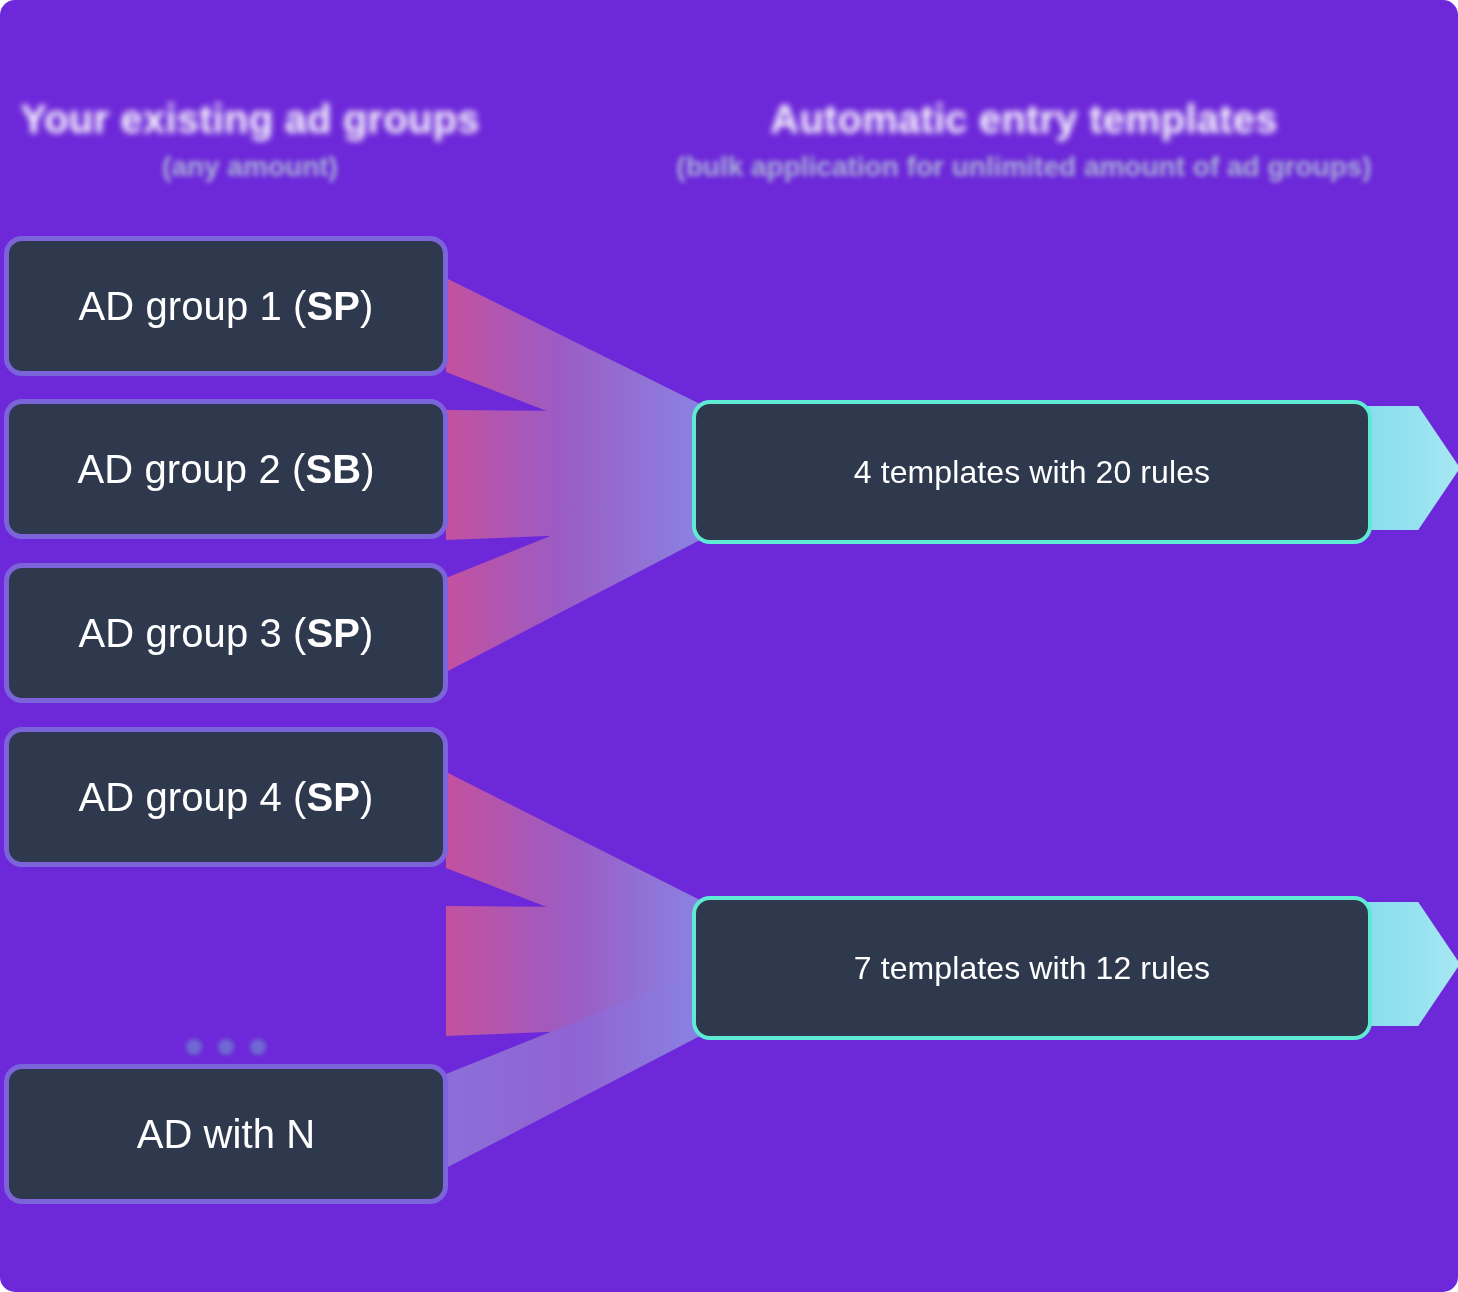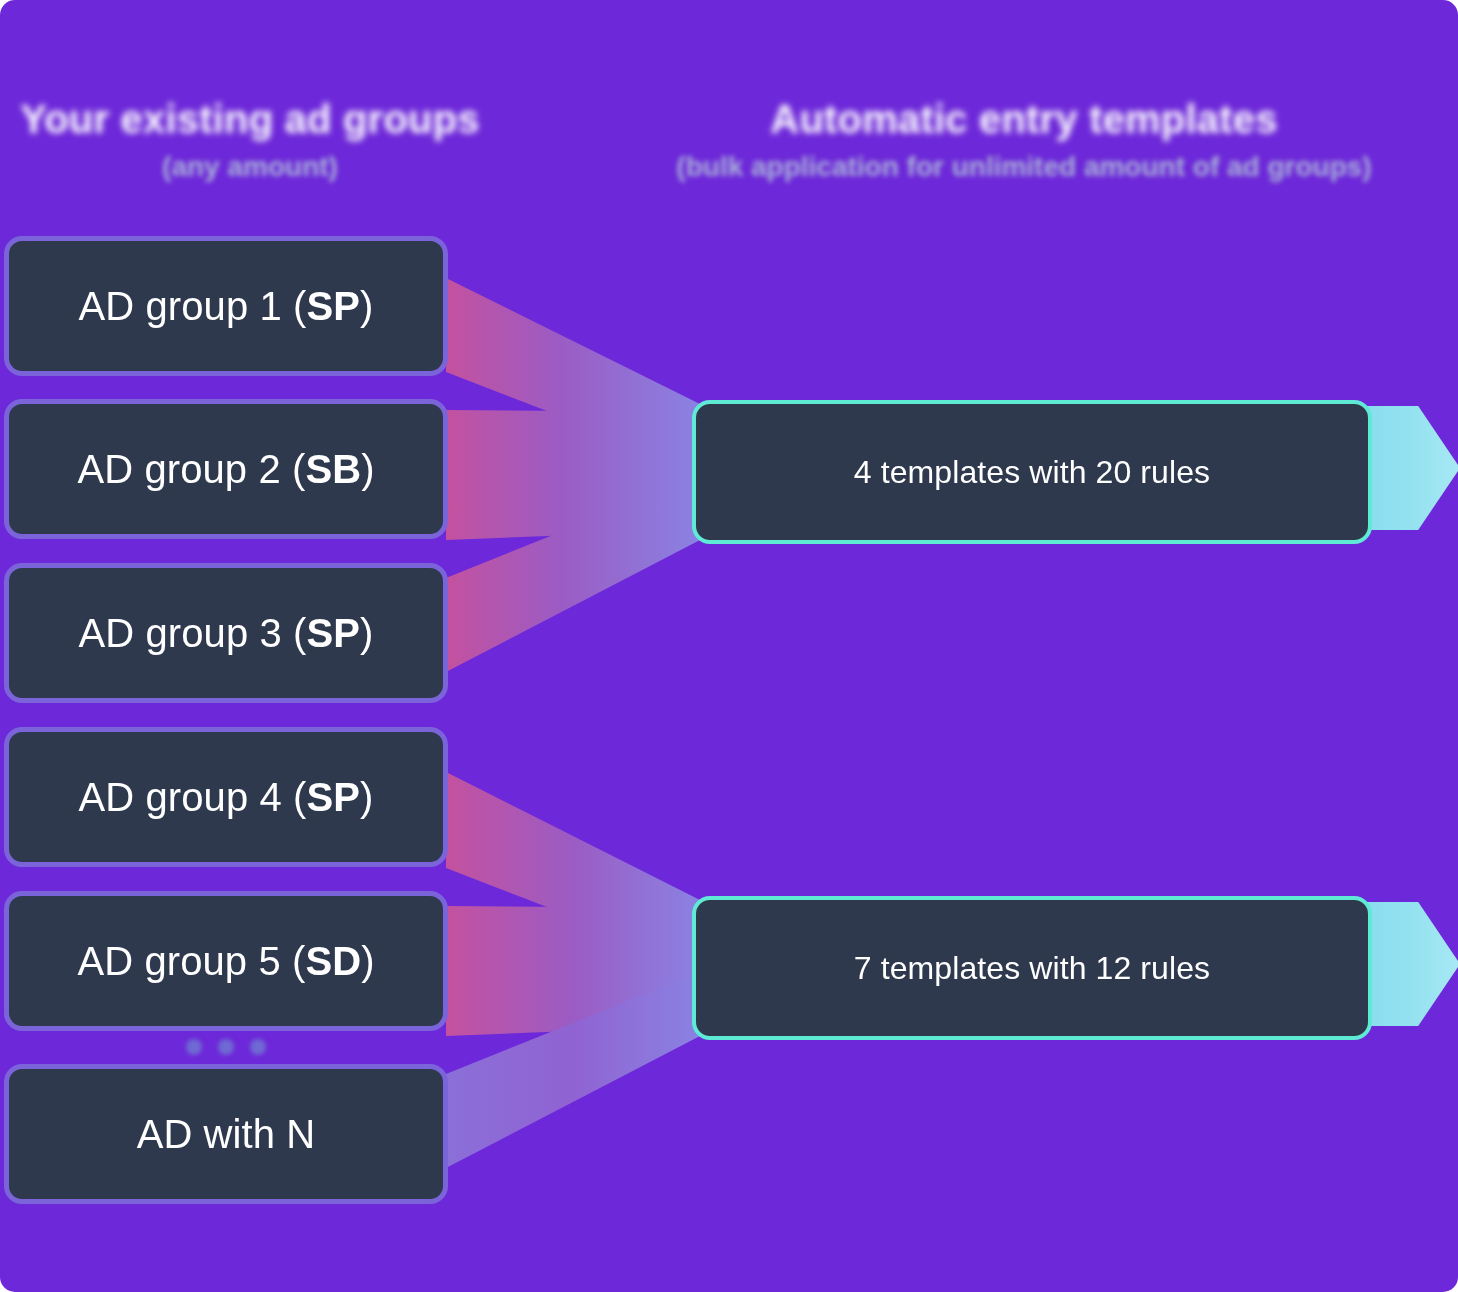--- a/index.html
+++ b/index.html
@@ -182,25 +182,20 @@
       <span>AD group 3</span><span> (<b>SP</b>)</span>
     </span>
   </div>
 
   <div class="node group-node" style="top:727px;align-items:center;">
     <span class="lbl">
       <span>AD group 4</span><span> (<b>SP</b>)</span>
     </span>
   </div>
 
-  <div class="node group-node" style="top:891px;">
-    <span class="lbl">
-      <span>AD group 5</span><span> (<b>SD</b>)</span>
-    </span>
-  </div>
 
   <div id="ellipsis">
     <i></i>
     <i></i>
     <i></i>
   </div>
 
   <div class="node group-node" style="top:1064px;">
     <span class="lbl">AD with N</span>
   </div>

